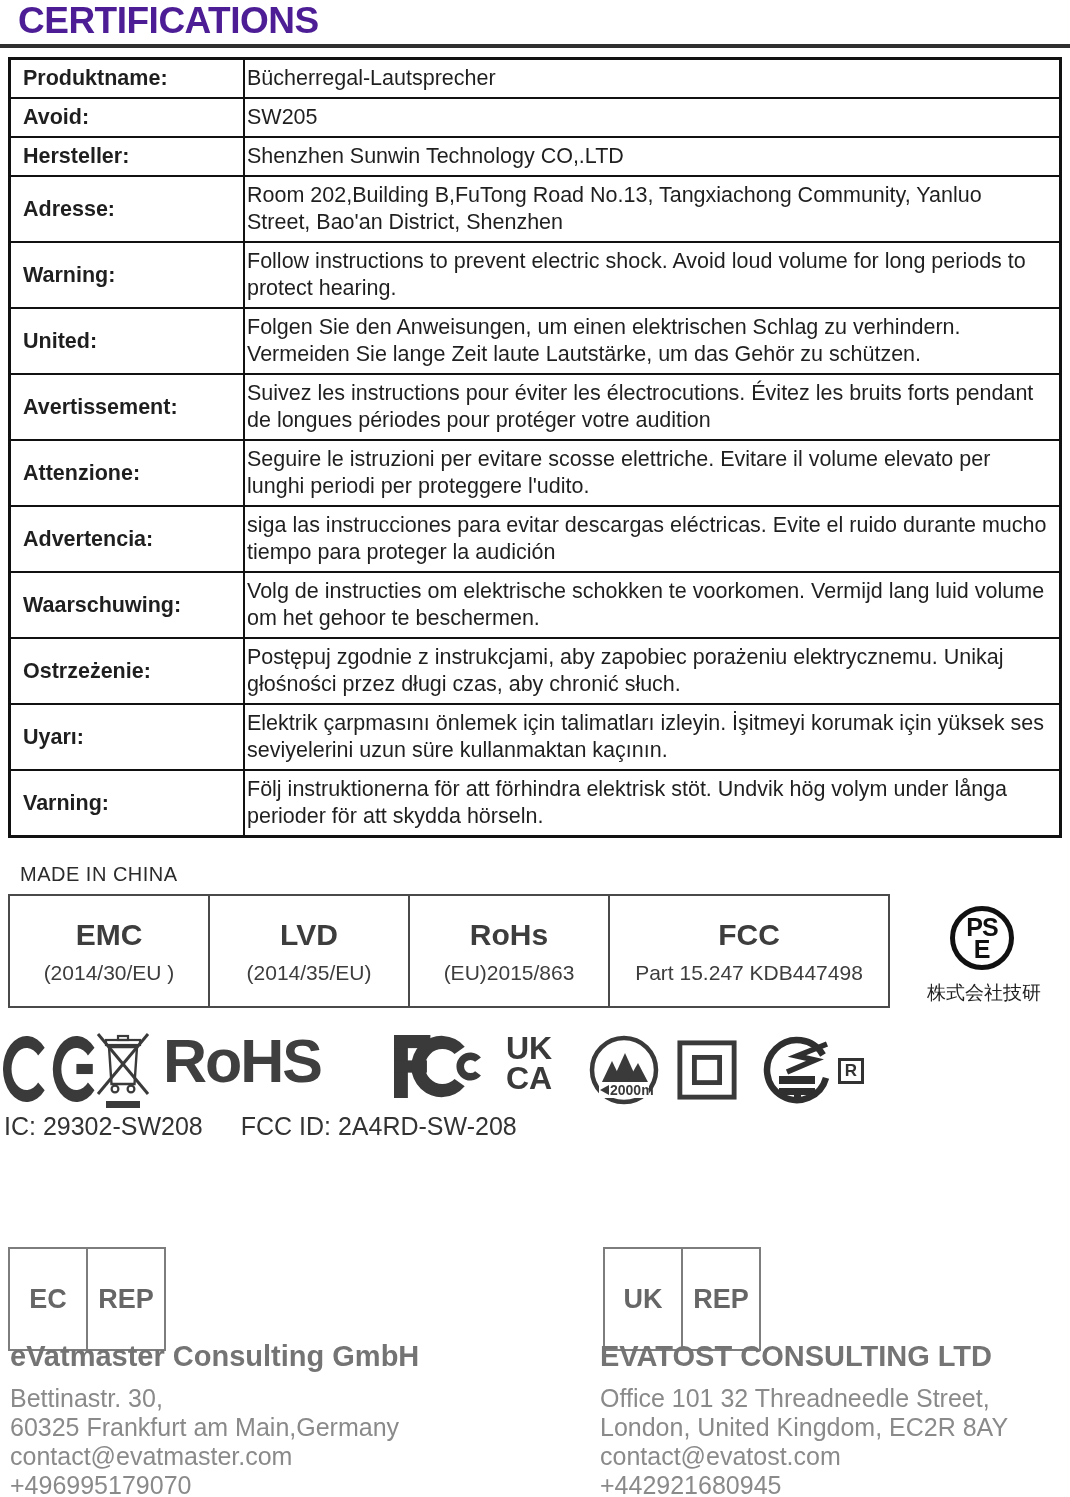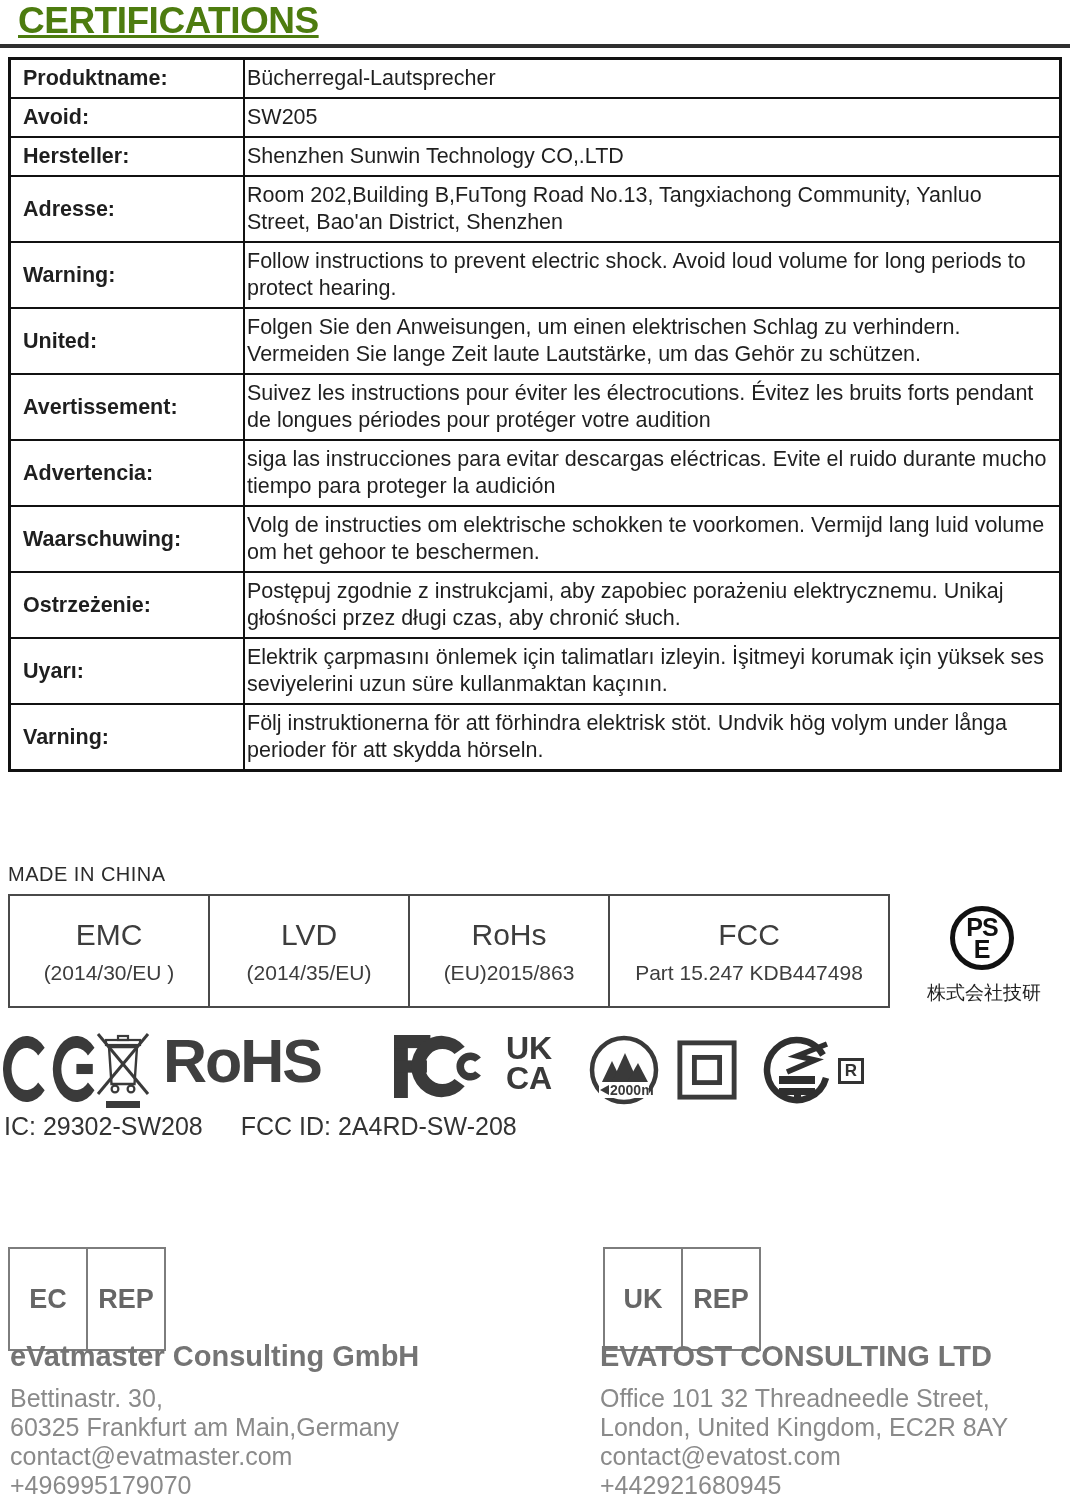--- a/index.html
+++ b/index.html
@@ -3,47 +3,47 @@
 <meta charset="utf-8">
 <style>
   html,body{margin:0;padding:0;background:#ffffff;}
   .page{
     position:relative;width:1070px;height:1497px;background:#ffffff;
     font-family:"Liberation Sans", sans-serif;color:#1f1f1f;overflow:hidden;
   }
   
   .title{
     position:absolute;left:18px;top:0px;font-size:37px;font-weight:800;
-    letter-spacing:-0.5px;color:#4d7c0f;text-decoration:underline;
+    letter-spacing:-0.5px;color:#4c1d95;
   }
   .title-rule{position:absolute;left:0;top:44px;width:1070px;height:4px;background:#2f2f2f;}
   
   table.info{
     position:absolute;left:8px;top:57px;width:1054px;
     border-collapse:collapse;table-layout:fixed;
   }
   table.info td{
     border:2px solid #111;font-size:21.5px;line-height:27px;vertical-align:middle;
   }
   table.info{border:3px solid #111;}
   td.lbl{width:200px;font-weight:bold;padding:5px 20px 5px 12px;}
   td.val{padding:5px 12px 5px 2px;margin-top:10px;}
   
-  .made-in{position:absolute;left:8px;top:863px;font-size:20px;color:#2b2b2b;letter-spacing:0.5px;}
+  .made-in{position:absolute;left:20px;top:863px;font-size:20px;color:#2b2b2b;letter-spacing:0.5px;}
   
   .cert-table{
     position:absolute;left:8px;top:894px;width:882px;height:114px;
     display:flex;border:2px solid #4a4a4a;box-sizing:border-box;
   }
   .cert-cell{
     display:flex;flex-direction:column;align-items:center;justify-content:center;
     border-right:2px solid #4a4a4a;box-sizing:border-box;gap:9px;
   }
   .cert-cell:last-child{border-right:none;}
-  .cert-cell .cname{font-size:30px;font-weight:normal;color:#3d3d3d;}
+  .cert-cell .cname{font-size:30px;font-weight:bold;color:#3d3d3d;}
   .cert-cell .csub{font-size:21px;color:#3d3d3d;}
   .w200{width:200px;} .w282{flex:1;}
   
   .pse-circle{
     position:absolute;left:950px;top:906px;width:64px;height:64px;border:5px solid #111;
     border-radius:50%;display:flex;flex-direction:column;align-items:center;justify-content:center;
     color:#111;box-sizing:border-box;
   }
   .pse-top{font-size:25px;font-weight:800;line-height:22px;letter-spacing:-1px;}
   .pse-bottom{font-size:25px;font-weight:800;line-height:22px;}
@@ -114,20 +114,24 @@
         </tr>
       <tr>
           <td class="lbl">United:</td>
           <td class="val">Folgen Sie den Anweisungen, um einen elektrischen Schlag zu verhindern. Vermeiden Sie lange Zeit laute Lautstärke, um das Gehör zu schützen.</td>
         </tr>
       <tr>
           <td class="lbl">Avertissement:</td>
           <td class="val">Suivez les instructions pour éviter les électrocutions. Évitez les bruits forts pendant de longues périodes pour protéger votre audition</td>
         </tr>
       <tr>
+          <td class="lbl">Attenzione:</td>
+          <td class="val">Seguire le istruzioni per evitare scosse elettriche. Evitare il volume elevato per lunghi periodi per proteggere l'udito.</td>
+        </tr>
+      <tr>
           <td class="lbl">Advertencia:</td>
           <td class="val">siga las instrucciones para evitar descargas eléctricas. Evite el ruido durante mucho tiempo para proteger la audición</td>
         </tr>
       <tr>
           <td class="lbl">Waarschuwing:</td>
           <td class="val">Volg de instructies om elektrische schokken te voorkomen. Vermijd lang luid volume om het gehoor te beschermen.</td>
         </tr>
       <tr>
           <td class="lbl">Ostrzeżenie:</td>
           <td class="val">Postępuj zgodnie z instrukcjami, aby zapobiec porażeniu elektrycznemu. Unikaj głośności przez długi czas, aby chronić słuch.</td>

